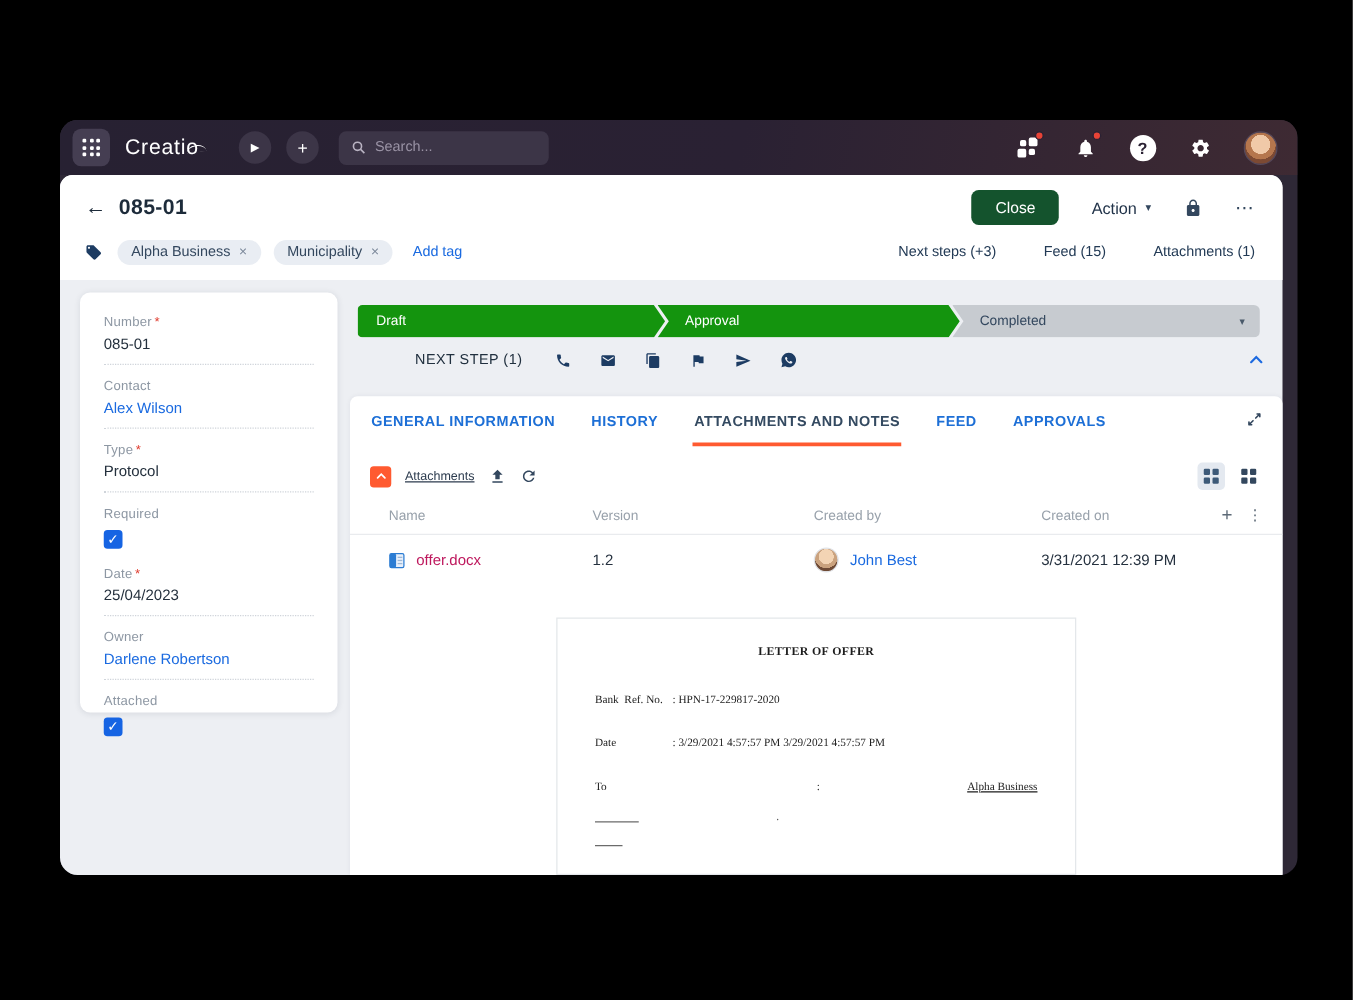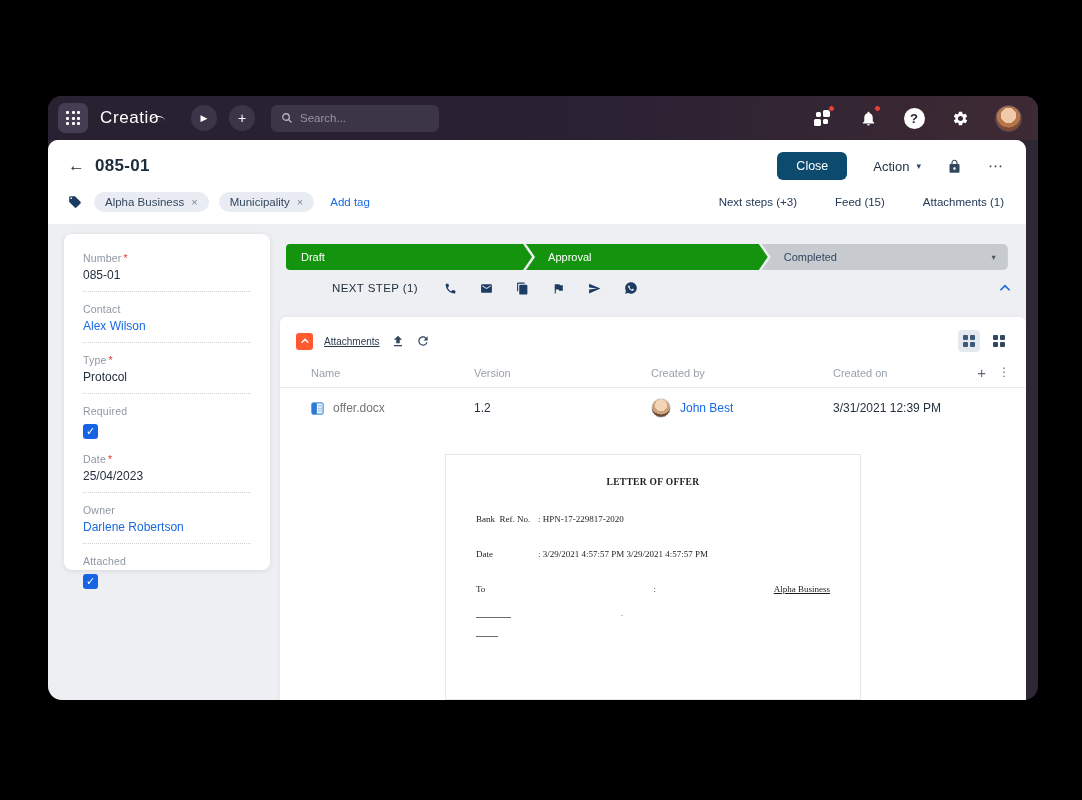--- a/index.html
+++ b/index.html
@@ -36,21 +36,21 @@
   .content { flex:1; display:flex; min-height:0; }
   .content-main { flex:1; min-width:0; display:flex; flex-direction:column; background:#edeff3; border-radius:10px 10px 0 0; margin-right:4px; }
   .right-gutter { width:8px; }
 
   
   .header-band { background:#fff; padding:12px 22px 12px 20px; border-radius:10px 10px 0 0; }
   .title-row { display:flex; align-items:center; }
   .back-arrow { color:#1d2b3a; font-size:17px; cursor:pointer; margin-right:10px; }
   .page-title { font-size:17px; font-weight:bold; color:#1d2b3a; letter-spacing:.3px; }
   .title-actions { margin-left:auto; display:flex; align-items:center; gap:26px; }
-  .btn-close { background:#0c4a6e; color:#fff; border:none; font-size:12.5px; padding:7px 19px; border-radius:6px; cursor:pointer; font-family:"Liberation Sans",sans-serif; }
+  .btn-close { background:#14532d; color:#fff; border:none; font-size:12.5px; padding:7px 19px; border-radius:6px; cursor:pointer; font-family:"Liberation Sans",sans-serif; }
   .action-dd { display:flex; align-items:center; gap:7px; color:#22344a; font-size:13px; cursor:pointer; }
   .action-dd .caret { font-size:9px; color:#33475e; }
   .more-dots { color:#33475e; font-size:15px; letter-spacing:1px; cursor:pointer; }
 
   .tags-row { display:flex; align-items:center; margin-top:12px; }
   .tag-glyph { margin-right:12px; display:grid; place-items:center; }
   .pill { display:flex; align-items:center; gap:7px; background:#e9edf3; border-radius:12px; padding:4px 11px; font-size:11.5px; color:#33475e; margin-right:10px; cursor:pointer; }
   .pill .x { color:#7a8799; font-size:11px; }
   .add-tag { color:#1a6ae0; font-size:11.5px; margin-left:6px; cursor:pointer; }
   .quick-links { margin-left:auto; display:flex; gap:38px; }
@@ -111,21 +111,21 @@
   .table-head { display:flex; align-items:center; padding:7px 16px 7px; border-bottom:1px solid #e9ebee; color:#98a1ab; font-size:11px; flex:none; }
   .col-name { width:178px; padding-left:15px; }
   .col-version { width:177px; }
   .col-creator { width:182px; }
   .col-created { flex:1; }
   .col-actions { width:42px; display:flex; justify-content:flex-end; gap:12px; color:#5d6a77; }
   .col-actions .plus { font-size:15px; cursor:pointer; line-height:1; }
   .col-actions .kebab { font-size:12px; cursor:pointer; line-height:1.2; }
   .table-row { display:flex; align-items:center; padding:10px 16px 9px; font-size:12px; color:#25313f; flex:none; }
   .file-cell { display:flex; align-items:center; gap:8px; }
-  .file-link { color:#737373; cursor:pointer; }
+  .file-link { color:#be185d; cursor:pointer; }
   .creator-cell { display:flex; align-items:center; gap:9px; }
   .avatar-sm { width:20px; height:20px; border-radius:50%; flex:none;
     background:radial-gradient(circle at 50% 35%, #f3d4b4 0 40%, #caa27e 41% 62%, #6e4a35 63%); border:1px solid #e0e3e8; }
   .creator-link { color:#1a6ae0; cursor:pointer; }
 
   
   .preview-wrap { flex:1; min-height:0; overflow:hidden; display:flex; justify-content:center; padding-top:27px; }
   .doc { width:416px; background:#fff; border:1px solid #e4e7ea; padding:22px 30px;
     font-family:"Liberation Serif","DejaVu Serif",serif; font-size:9px; color:#1d1d1d; }
   .doc-title { text-align:center; font-weight:bold; font-size:9.5px; letter-spacing:.3px; margin-bottom:27px; }
@@ -325,20 +325,32 @@
               </span>
             </div>
             <span class="collapse-arrow">
               <svg width="14" height="14" viewBox="0 0 24 24" fill="none" stroke="currentColor" stroke-width="3" stroke-linecap="round">
                   <polyline points="5,15 12,8 19,15"></polyline>
                 </svg>
             </span>
           </div>
 
           <div class="tabs-panel">
+            <div class="tabs-row">
+              <div class="tab">GENERAL INFORMATION</div>
+              <div class="tab">HISTORY</div>
+              <div class="tab active">ATTACHMENTS AND NOTES</div>
+              <div class="tab">FEED</div>
+              <div class="tab">APPROVALS</div>
+              <span class="expand-ic">
+                <svg width="13" height="13" viewBox="0 0 24 24" fill="none" stroke="currentColor" stroke-width="2.4" stroke-linecap="round">
+                    <path d="M14 10l6-6M20 4v4M20 4h-4M10 14l-6 6M4 20v-4M4 20h4"></path>
+                  </svg>
+              </span>
+            </div>
 
             <div class="attach-toolbar">
               <span class="collapse-sq">
                 <svg width="10" height="10" viewBox="0 0 24 24" fill="none" stroke="#fff" stroke-width="3.4" stroke-linecap="round">
                     <polyline points="5,15 12,8 19,15"></polyline>
                   </svg>
               </span>
               <span class="attach-title">Attachments</span>
               <span class="tool-ic">
                 <svg width="14" height="14" viewBox="0 0 24 24" fill="currentColor">

